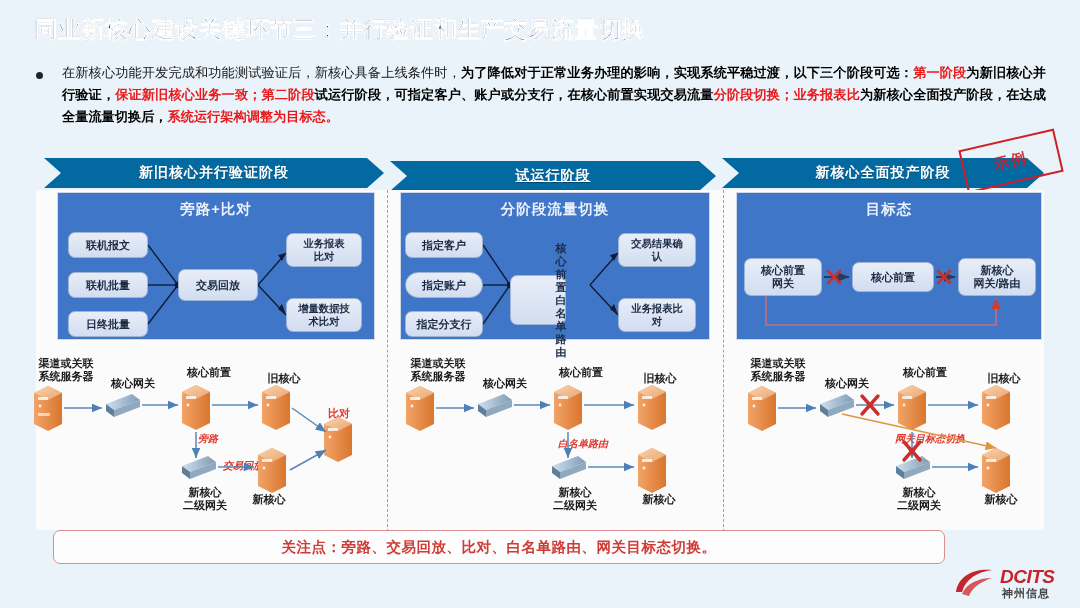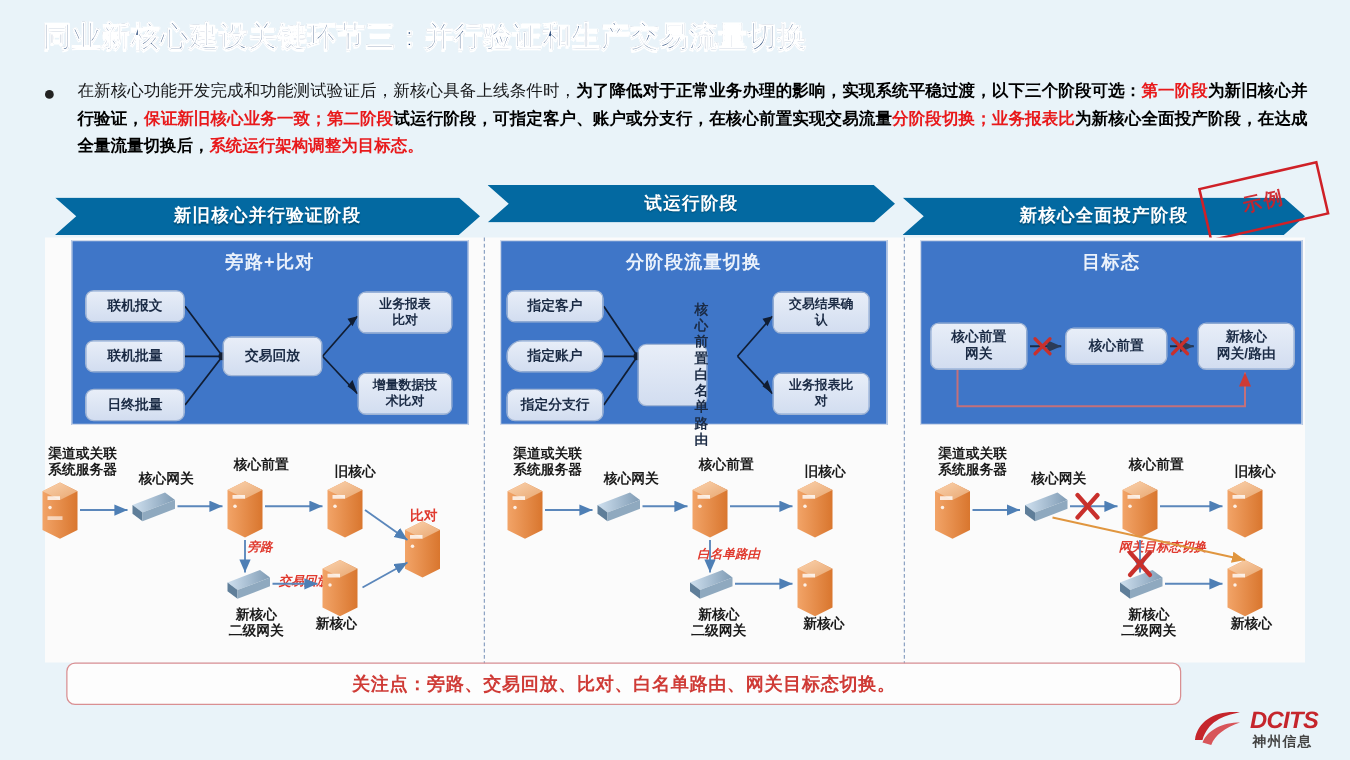--- a/index.html
+++ b/index.html
@@ -125,21 +125,21 @@
 <div id="root">
 
   <div class="title">同业新核心建设关键环节三：并行验证和生产交易流量切换</div>
 
   <div class="bullet-wrap">
     <div class="bullet-dot"></div>
     <div class="para"><span>在新核心功能开发完成和功能测试验证后，新核心具备上线条件时，</span><b>为了降低对于正常业务办理的影响，实现系统平稳过渡，以下三个阶段可选：</b><span class="r">第一阶段</span><b>为新旧核心并行验证，</b><span class="r">保证新旧核心业务一致；</span><span class="r">第二阶段</span><b>试运行阶段，可指定客户、账户或分支行，在核心前置实现交易流量</b><span class="r">分阶段切换；</span><span class="r">业务报表比</span><b>为新核心全面投产阶段，在达成全量流量切换后，</b><span class="r">系统运行架构调整为目标态。</span></div>
   </div>
 
   <div class="phase-head first" style="left:44px; top:158px; width:340px;">新旧核心并行验证阶段</div>
-  <div class="phase-head" style="left:390px; top:148px; width:326px;">试运行阶段</div>
+  <div class="phase-head" style="left:390px; top:161px; width:326px;text-decoration:underline;">试运行阶段</div>
   <div class="phase-head" style="left:722px; top:158px; width:322px;">新核心全面投产阶段</div>
 
   <div class="stamp">
     <span>示例</span>
   </div>
 
   <div class="panel"></div>
   <div class="vdiv" style="left:387px;"></div>
   <div class="vdiv" style="left:723px;"></div>
 

